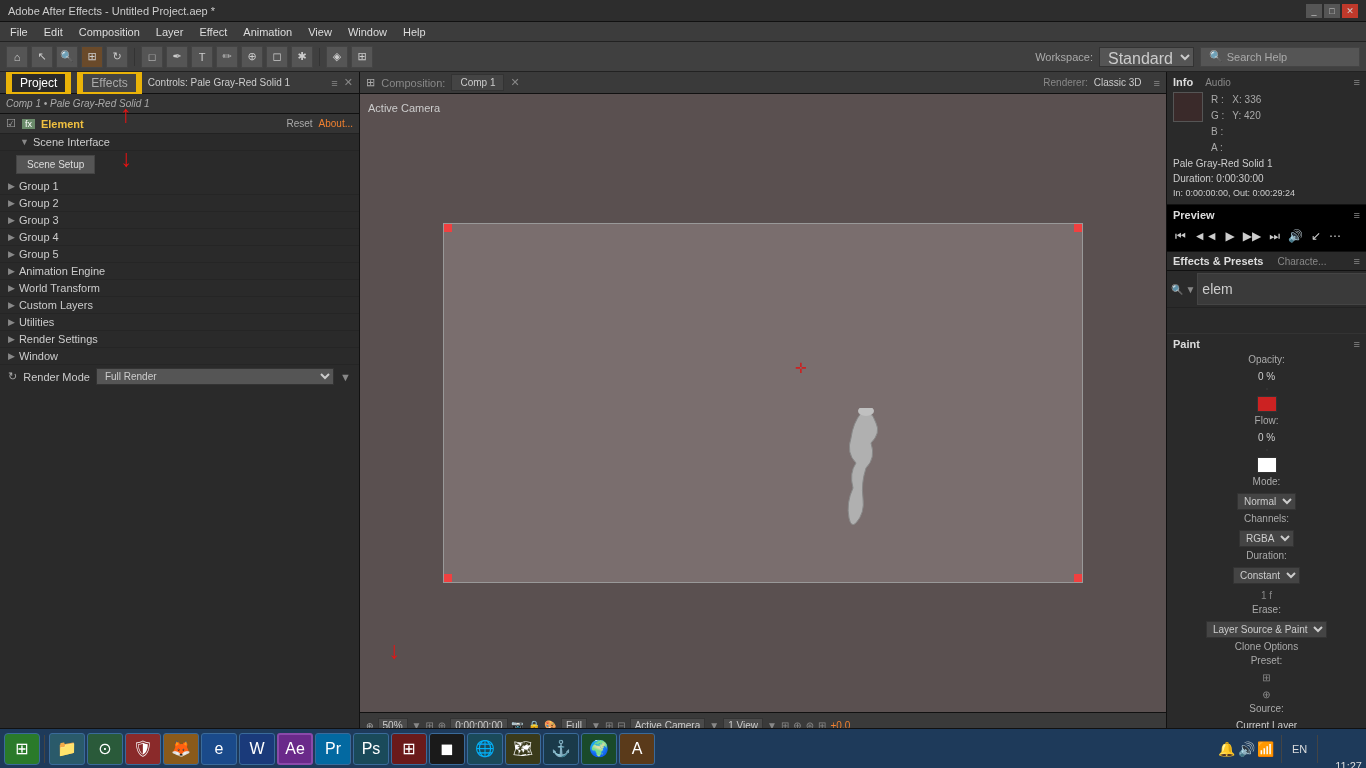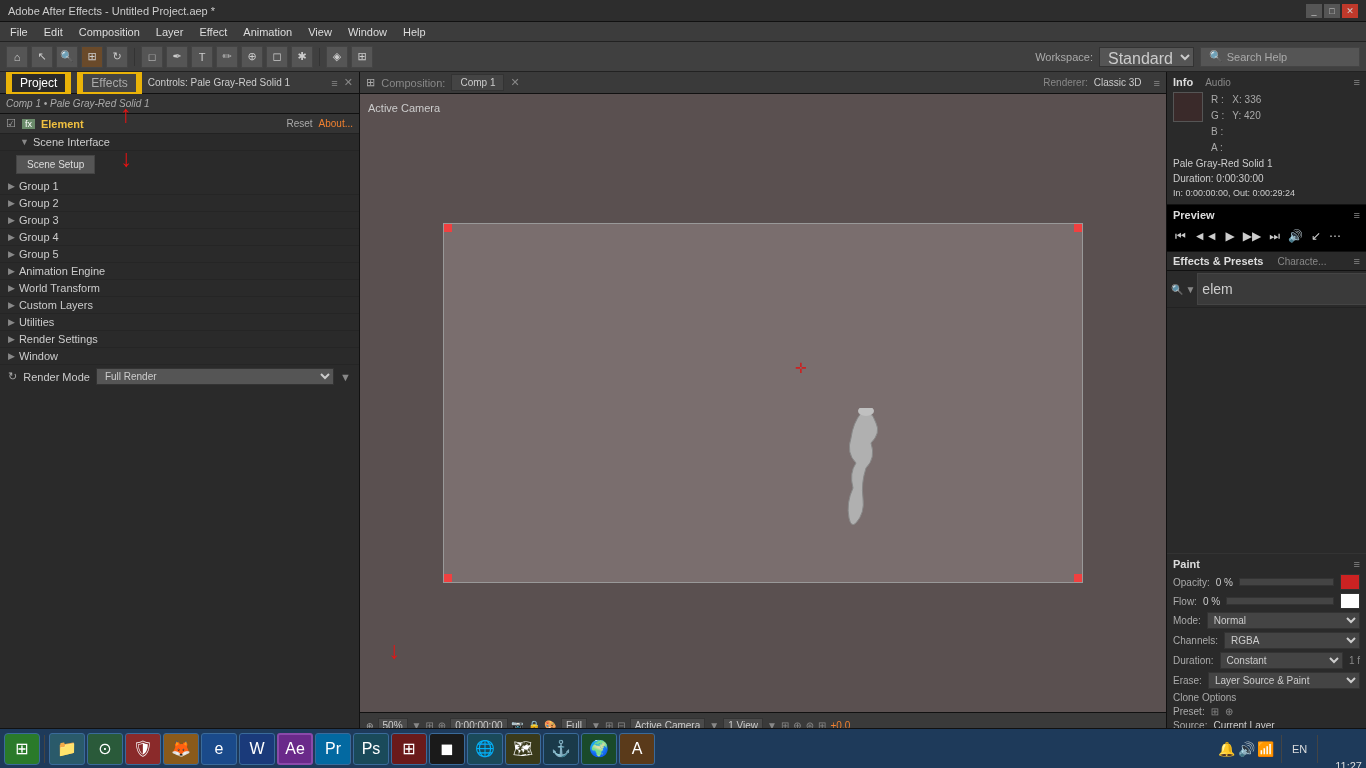--- a/index.html
+++ b/index.html
@@ -340,20 +340,21 @@
       align-items: center;
       margin-bottom: 4px;
     }
     .paint-row {
       display: flex;
       align-items: center;
       margin-bottom: 3px;
       gap: 6px;
       font-size: 10px;
       color: #aaa;
+      flex-direction: column;
     }
     .paint-value { color: #ccc; }
     .paint-select {
       background: #444; border: 1px solid #333; color: #ccc;
       font-size: 10px; padding: 1px 2px; flex: 1;
     }
     .paint-color-swatch {
       width: 20px; height: 16px;
       background: #cc2222;
       border: 1px solid #333;

